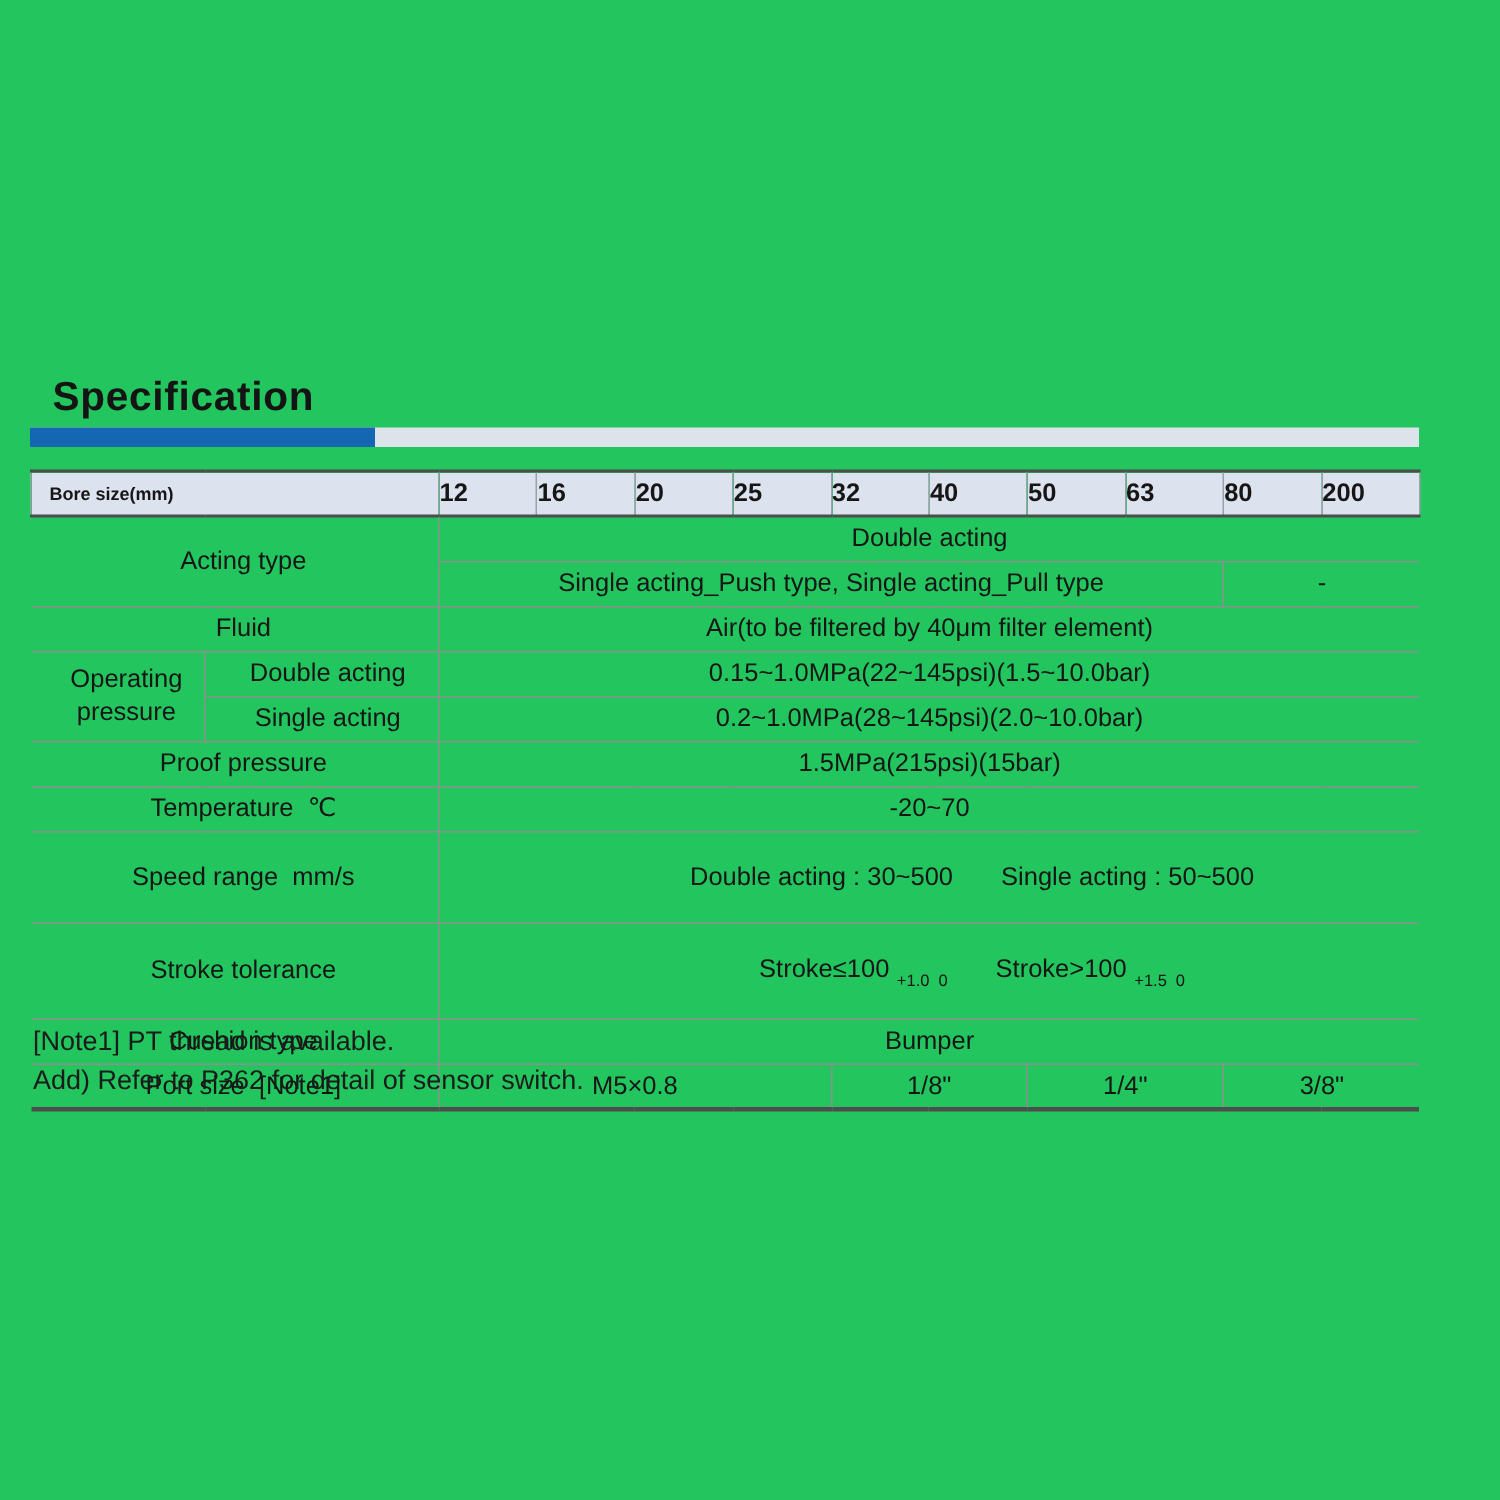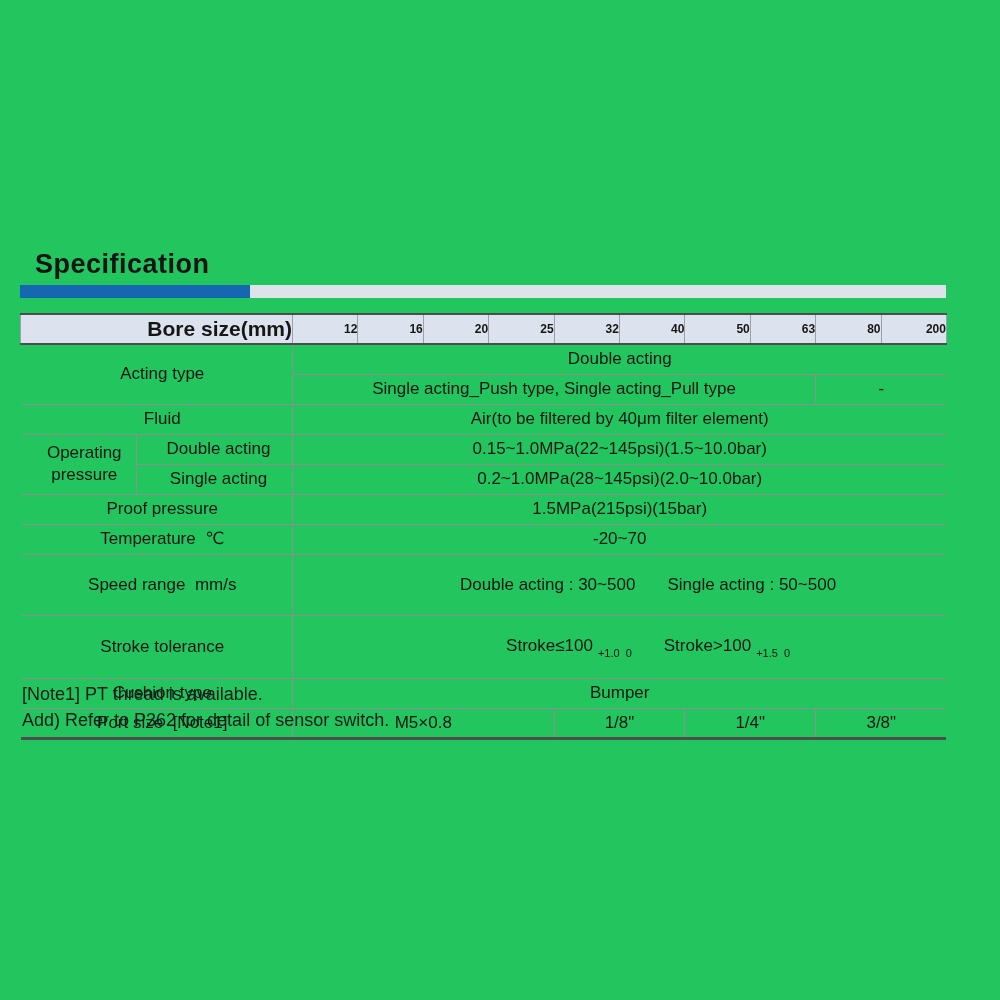--- a/index.html
+++ b/index.html
@@ -49,28 +49,28 @@
   td.lbl{
     text-align:center;padding-left:12px;
     border-right:1px solid var(--border-gray);
     line-height:22px;
   }
   td.sub{padding-left:8px;}
   td.val{text-align:center;}
   td.vl{border-left:1px solid var(--border-gray);}
   tr.hdr td{
     background:var(--header-bg);
-    font-weight:bold;font-size:12px;
+    font-weight:bold;font-size:17px;
     border:1px solid #9aa1ab;
     border-top:2px solid var(--border-dark);
     border-bottom:2px solid var(--border-dark);
-    text-align:right;
+    text-align:left;
   }
   tr.hdr td.lbl{
-    text-align:right;font-size:21px;
+    text-align:left;font-size:12px;
     border-left:1px solid #9aa1ab;
   }
   tr.last td{border-bottom:3px solid var(--border-dark);}
   .tol{
     display:inline-flex;flex-direction:row;align-items:flex-start;
     vertical-align:-6px;margin-left:5px;
     font-size:11px;line-height:10px;font-weight:normal;
   }
   .tol .tol-sub{padding-left:6px;}
   .seg2{margin-left:32px;}

